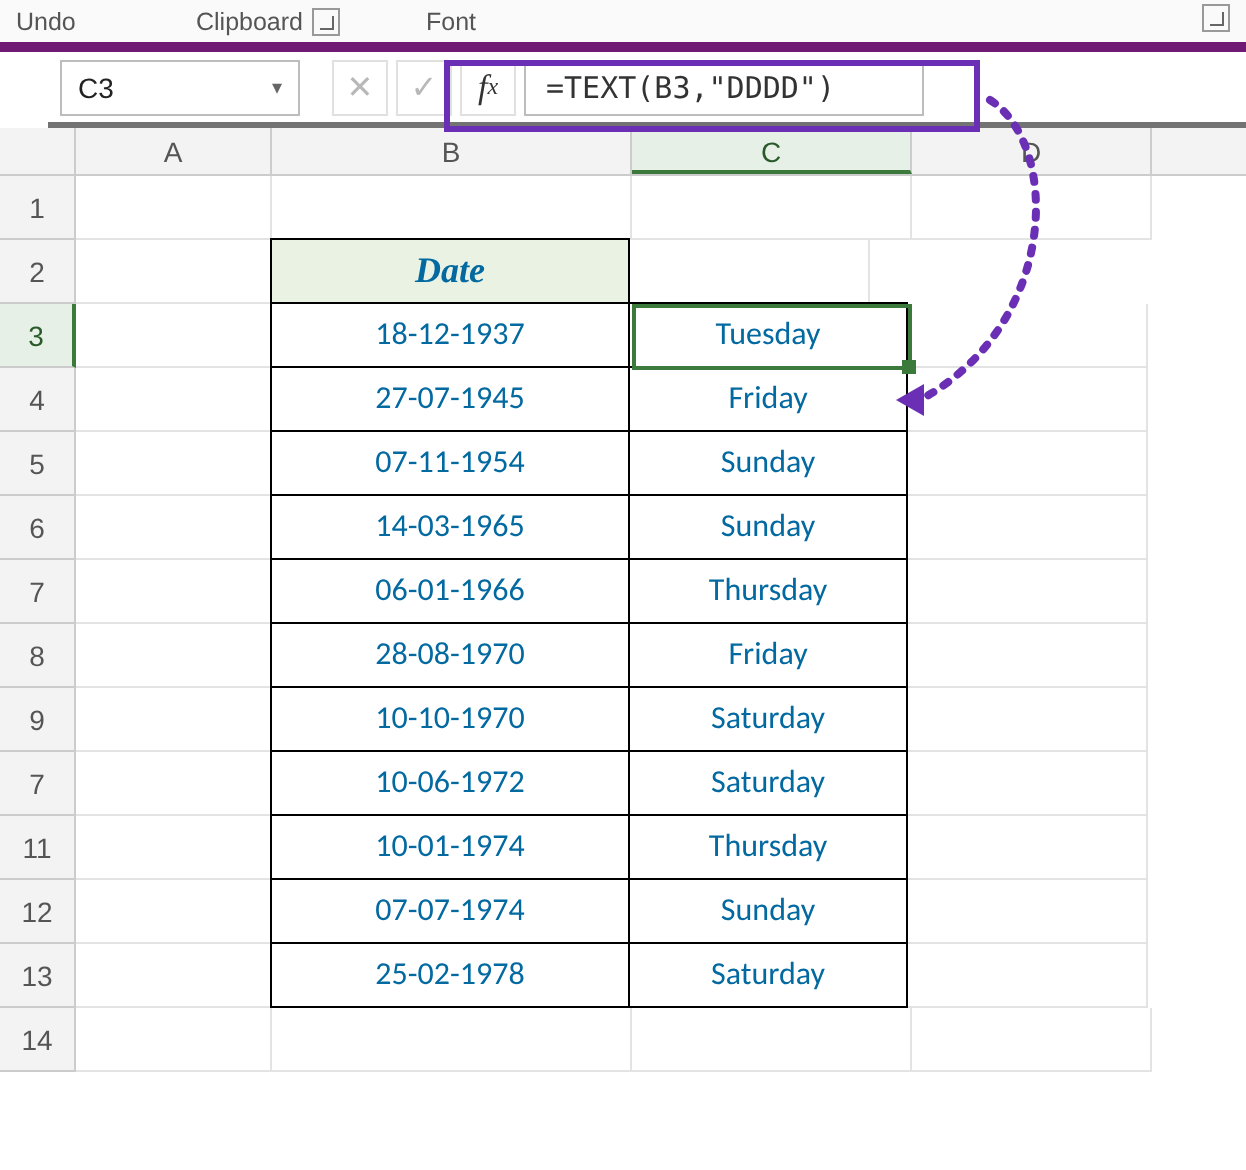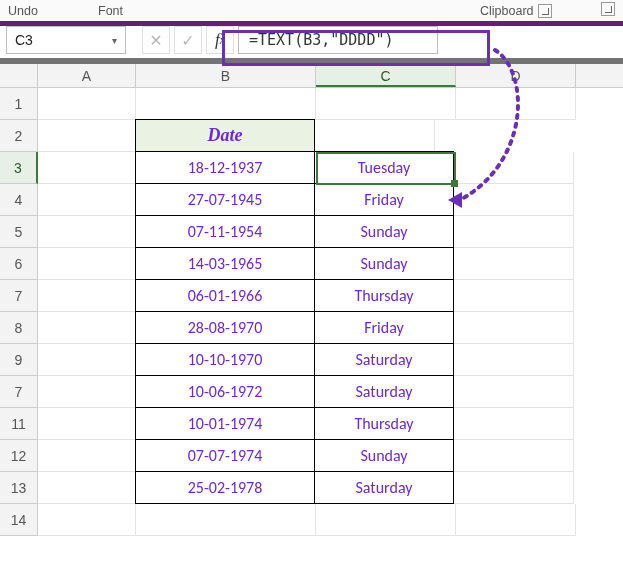--- a/index.html
+++ b/index.html
@@ -29,22 +29,22 @@
   .ribbon-labels .clip { width: 115px; }
   .ribbon-labels .font { flex:1; text-align:center; }
   .dlg-launch {
     width:14px;height:14px;border:1px solid #999;display:inline-block;position:relative;margin-left:4px;
   }
   .dlg-launch::after{
     content:""; position:absolute; right:2px; bottom:2px; width:6px;height:6px;
     border-right:1px solid #666;border-bottom:1px solid #666;
   }
   .formula-row {
-    display:flex; align-items:flex-end; height:38px; padding:4px 6px 4px 6px;
-    border-bottom:6px solid #737373; gap:4px; background:#fff;
+    display:flex; align-items:center; height:38px; padding:4px 6px 4px 6px;
+    border-bottom:3px solid #737373; gap:4px; background:#fff;margin-left:24px;
   }
   .namebox {
     width:120px; height:28px; border:1px solid #bdbdbd; display:flex; align-items:center;
     padding:0 8px; justify-content:space-between; font-size:14px; color:#222;
   }
   .namebox .chev { font-size:10px; color:#666; }
   .fb-btn {
     width:28px;height:28px;border:1px solid #e0e0e0;display:flex;align-items:center;justify-content:center;
     color:#b8b8b8; font-size:16px; background:#fff;
   }
@@ -69,21 +69,21 @@
   .wA{width:98px;} .wB{width:180px;} .wC{width:140px;} .wD{width:120px;}
   .rows { }
   .row { display:flex; height:32px; }
   .rowhdr {
     width:38px; border-right:1px solid #ccc; border-bottom:1px solid #ccc;
     text-align:center; line-height:32px; color:#555; font-size:14px; background:#f3f3f3;
   }
   .rowhdr.sel { background:#e6f0e6; border-right:2px solid #3b7a3b; color:#2a5a2a;}
   .cell {
     border-right:1px solid #e3e3e3; border-bottom:1px solid #e3e3e3;
-    display:flex; align-items:center; justify-content:center; font-size:16px; color:#6d28d9;
+    display:flex; align-items:center; justify-content:center; font-size:16px; color:#0369a1;
     font-family:Calibri, Arial, sans-serif;
   }
   .tblcell { border:1px solid #000 !important; margin:-1px 0 0 -1px; }
   .hdrcell {
     background:#e9f2e3; font-style:italic; font-weight:bold; font-family:"Times New Roman",serif;
     font-size:18px;
   }
   
   .active-outline{
     position:absolute; border:2px solid #3b7a3b; pointer-events:none; z-index:40;
@@ -100,26 +100,26 @@
     z-index:46;
   }
 </style>
 </head>
 <body>
 
 <div class="ribbon-labels">
   <div class="grp undo">
       <span>Undo</span>
     </div>
-  <div class="grp font">
-    <span>Font</span>
-  </div>
   <div class="grp clip">
     <span>Clipboard</span>
     <span class="dlg-launch"></span>
+  </div>
+  <div class="grp font">
+    <span>Font</span>
   </div>
   <div style="width:28px;text-align:right;padding-right:8px;">
     <span class="dlg-launch"></span>
   </div>
 </div>
 
 <div class="formula-row">
   <div class="namebox">
     <span>C3</span>
     <span class="chev">▾</span>

